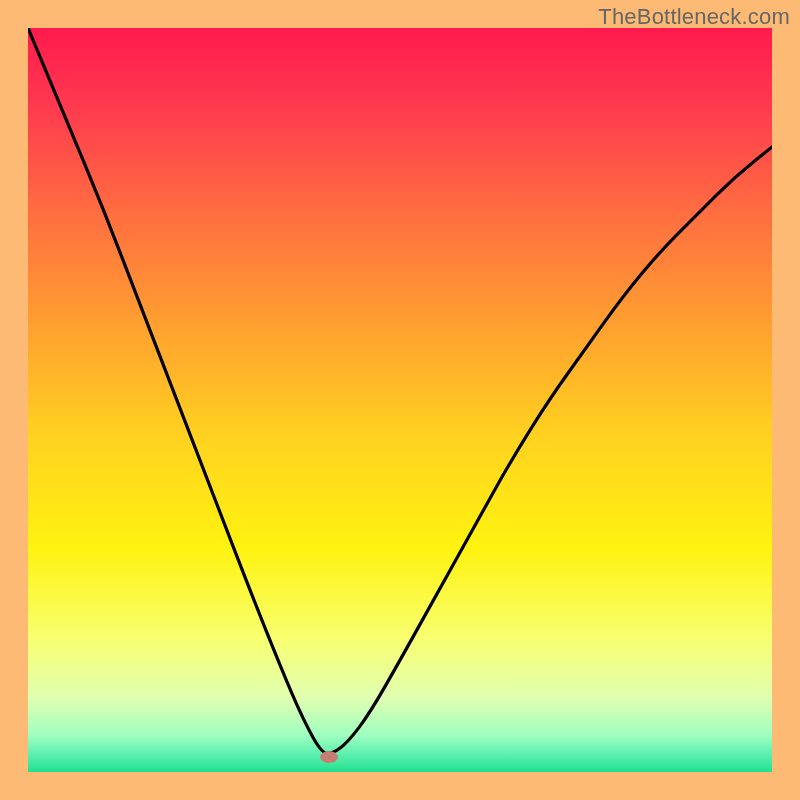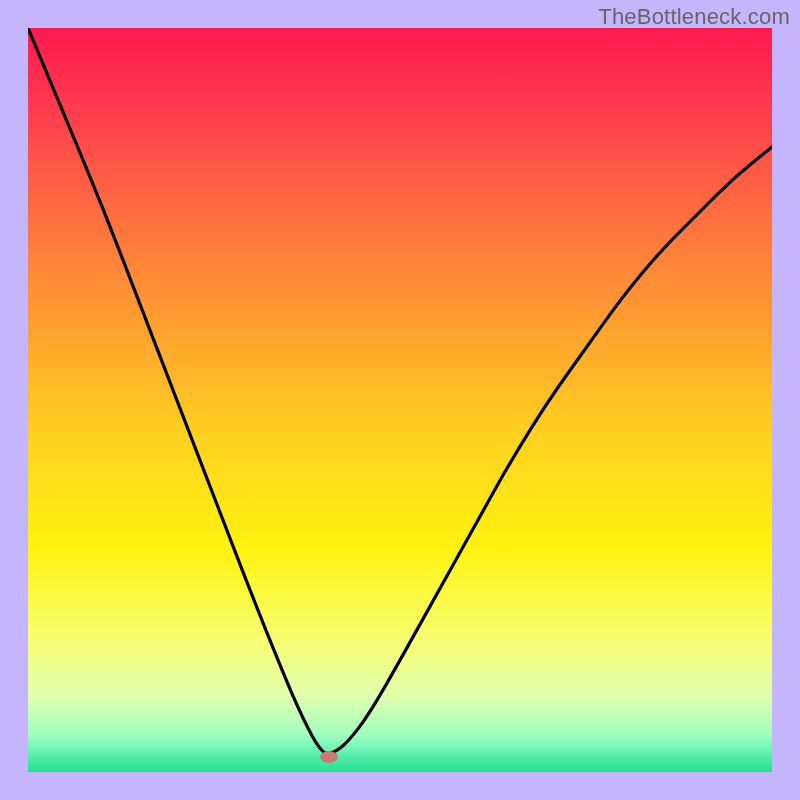--- a/index.html
+++ b/index.html
@@ -8,21 +8,21 @@
     width: 800px;
     height: 800px;
     overflow: hidden;
     background: #000;
     font-family: Arial, Helvetica, sans-serif;
   }
   .frame {
     position: relative;
     width: 800px;
     height: 800px;
-    background: #c4b5fd;
+    background: #fdba74;
   }
   .watermark {
     position: absolute;
     top: 4px;
     right: 10px;
     color: #666;
     font-size: 22px;
     font-weight: 400;
     letter-spacing: 0.2px;
     z-index: 5;

